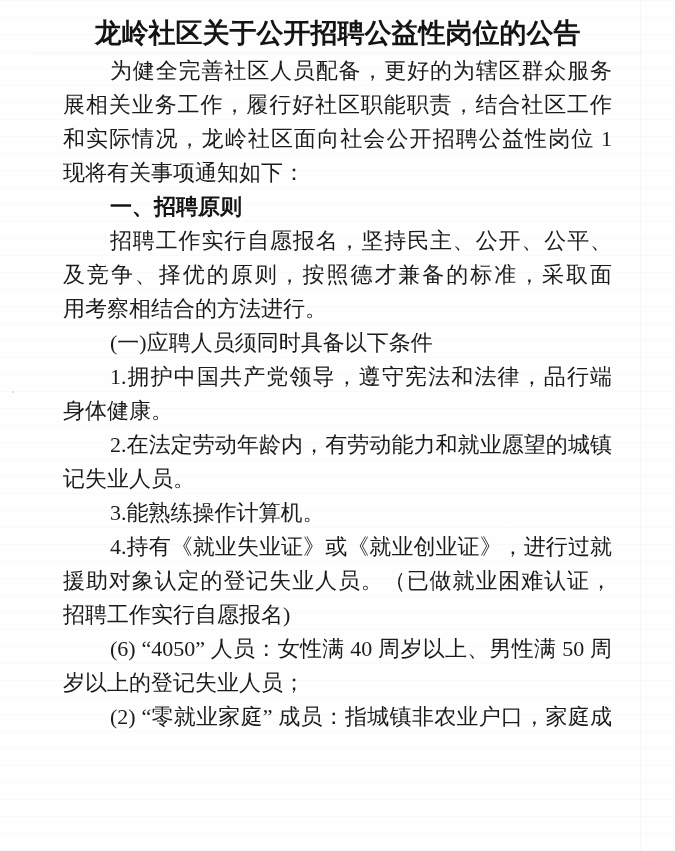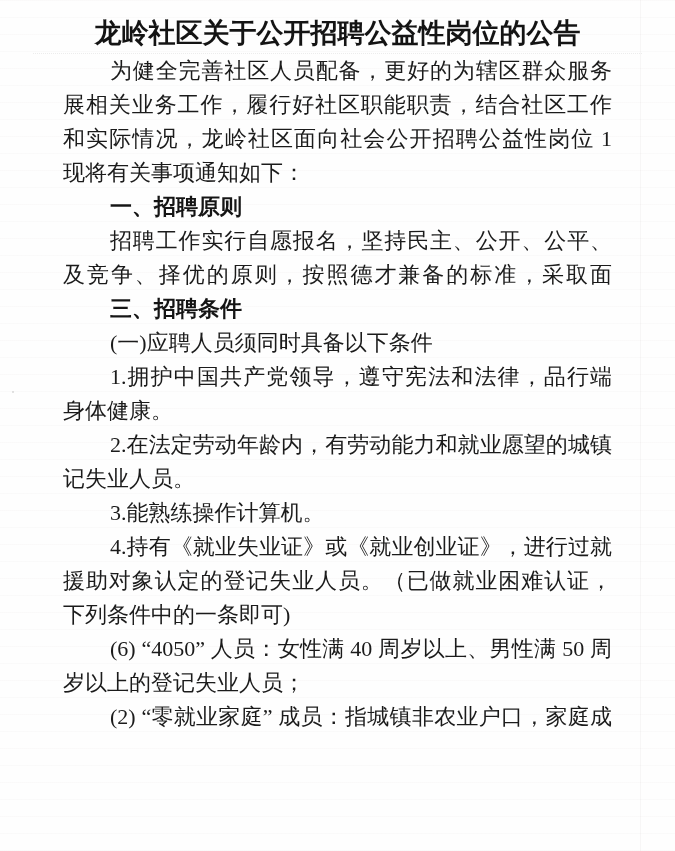--- a/index.html
+++ b/index.html
@@ -78,35 +78,35 @@
     <h1 class="title">龙岭社区关于公开招聘公益性岗位的公告</h1>
 
     <div class="line indent justify">为健全完善社区人员配备，更好的为辖区群众服务和开</div>
     <div class="line justify">展相关业务工作，履行好社区职能职责，结合社区工作需求</div>
     <div class="line justify">和实际情况，龙岭社区面向社会公开招聘公益性岗位 1 名，</div>
     <div class="line">现将有关事项通知如下：</div>
 
     <div class="line indent heading">一、招聘原则</div>
     <div class="line indent justify">招聘工作实行自愿报名，坚持民主、公开、公平、公正</div>
     <div class="line justify">及竞争、择优的原则，按照德才兼备的标准，采取面试、试</div>
+    <div class="line">用考察相结合的方法进行。</div>
 
 
-    <div class="line indent heading">三、招聘条件</div>
     <div class="line indent">(一)应聘人员须同时具备以下条件</div>
 
     <div class="line indent justify">1.拥护中国共产党领导，遵守宪法和法律，品行端正，</div>
     <div class="line">身体健康。</div>
 
     <div class="line indent justify">2.在法定劳动年龄内，有劳动能力和就业愿望的城镇登</div>
     <div class="line">记失业人员。</div>
 
     <div class="line indent">3.能熟练操作计算机。</div>
 
     <div class="line indent justify">4.持有《就业失业证》或《就业创业证》，进行过就业</div>
     <div class="line justify">援助对象认定的登记失业人员。（已做就业困难认证，符合</div>
-    <div class="line">下列条件中的一条即可)</div>
+    <div class="line">招聘工作实行自愿报名)</div>
 
     <div class="line indent justify">(6) “4050” 人员：女性满 40 周岁以上、男性满 50 周</div>
     <div class="line">岁以上的登记失业人员；</div>
 
     <div class="line indent justify">(2) “零就业家庭” 成员：指城镇非农业户口，家庭成</div>
   </div>
 </div>
 
 </body></html>

